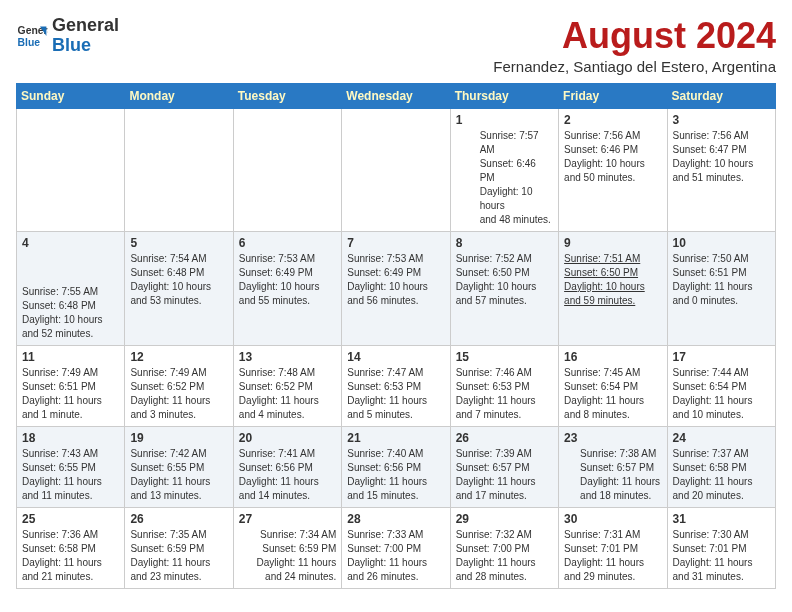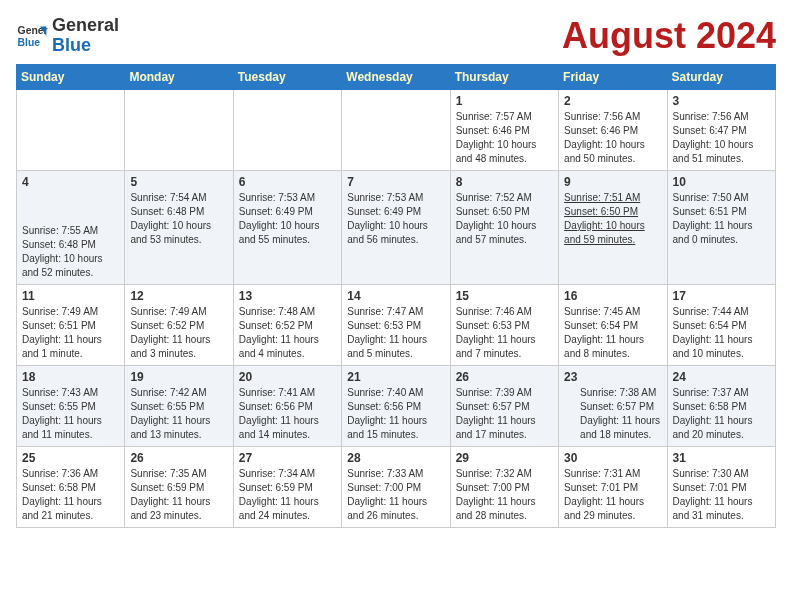--- a/index.html
+++ b/index.html
@@ -99,20 +99,21 @@
     </svg>
     <div>
       <div class="logo-text">
         <span class="logo-general">General</span><br>
         <span class="logo-blue">Blue</span>
       </div>
     </div>
   </div>
   <div class="title-block">
     <div class="month-year">August 2024</div>
+    <div class="location">Fernandez, Santiago del Estero, Argentina</div>
   </div>
 </div>
 
 <table>
   <thead>
     <tr>
     <th>Sunday</th>
         <th>Monday</th>
         <th>Tuesday</th>
         <th>Wednesday</th>
@@ -122,21 +123,21 @@
       </tr>
   </thead>
   <tbody id="calendar-body">
   <tr>
         <td class="empty-cell"></td>
         <td class="empty-cell"></td>
         <td class="empty-cell"></td>
         <td class="empty-cell"></td>
         <td>
           <span class="day-number">1</span>
-          <div class="day-info" style="white-space: pre-line;">Sunrise: 7:57 AM
+          <div class="day-info" style="white-space: pre-line; margin-left: 24px;">Sunrise: 7:57 AM
 Sunset: 6:46 PM
 Daylight: 10 hours
 and 48 minutes.</div>
         </td>
         <td>
           <span class="day-number">2</span>
           <div class="day-info" style="white-space: pre-line;">Sunrise: 7:56 AM
 Sunset: 6:46 PM
 Daylight: 10 hours
 and 50 minutes.</div>
@@ -312,21 +313,21 @@
         </td>
         <td>
           <span class="day-number">26</span>
           <div class="day-info" style="white-space: pre-line;">Sunrise: 7:35 AM
 Sunset: 6:59 PM
 Daylight: 11 hours
 and 23 minutes.</div>
         </td>
         <td>
           <span class="day-number">27</span>
-          <div class="day-info" style="white-space: pre-line;">Sunrise: 7:34 AM
+          <div class="day-info" style="white-space: pre-line; text-align: right;">Sunrise: 7:34 AM
 Sunset: 6:59 PM
 Daylight: 11 hours
 and 24 minutes.</div>
         </td>
         <td>
           <span class="day-number">28</span>
           <div class="day-info" style="white-space: pre-line;">Sunrise: 7:33 AM
 Sunset: 7:00 PM
 Daylight: 11 hours
 and 26 minutes.</div>

